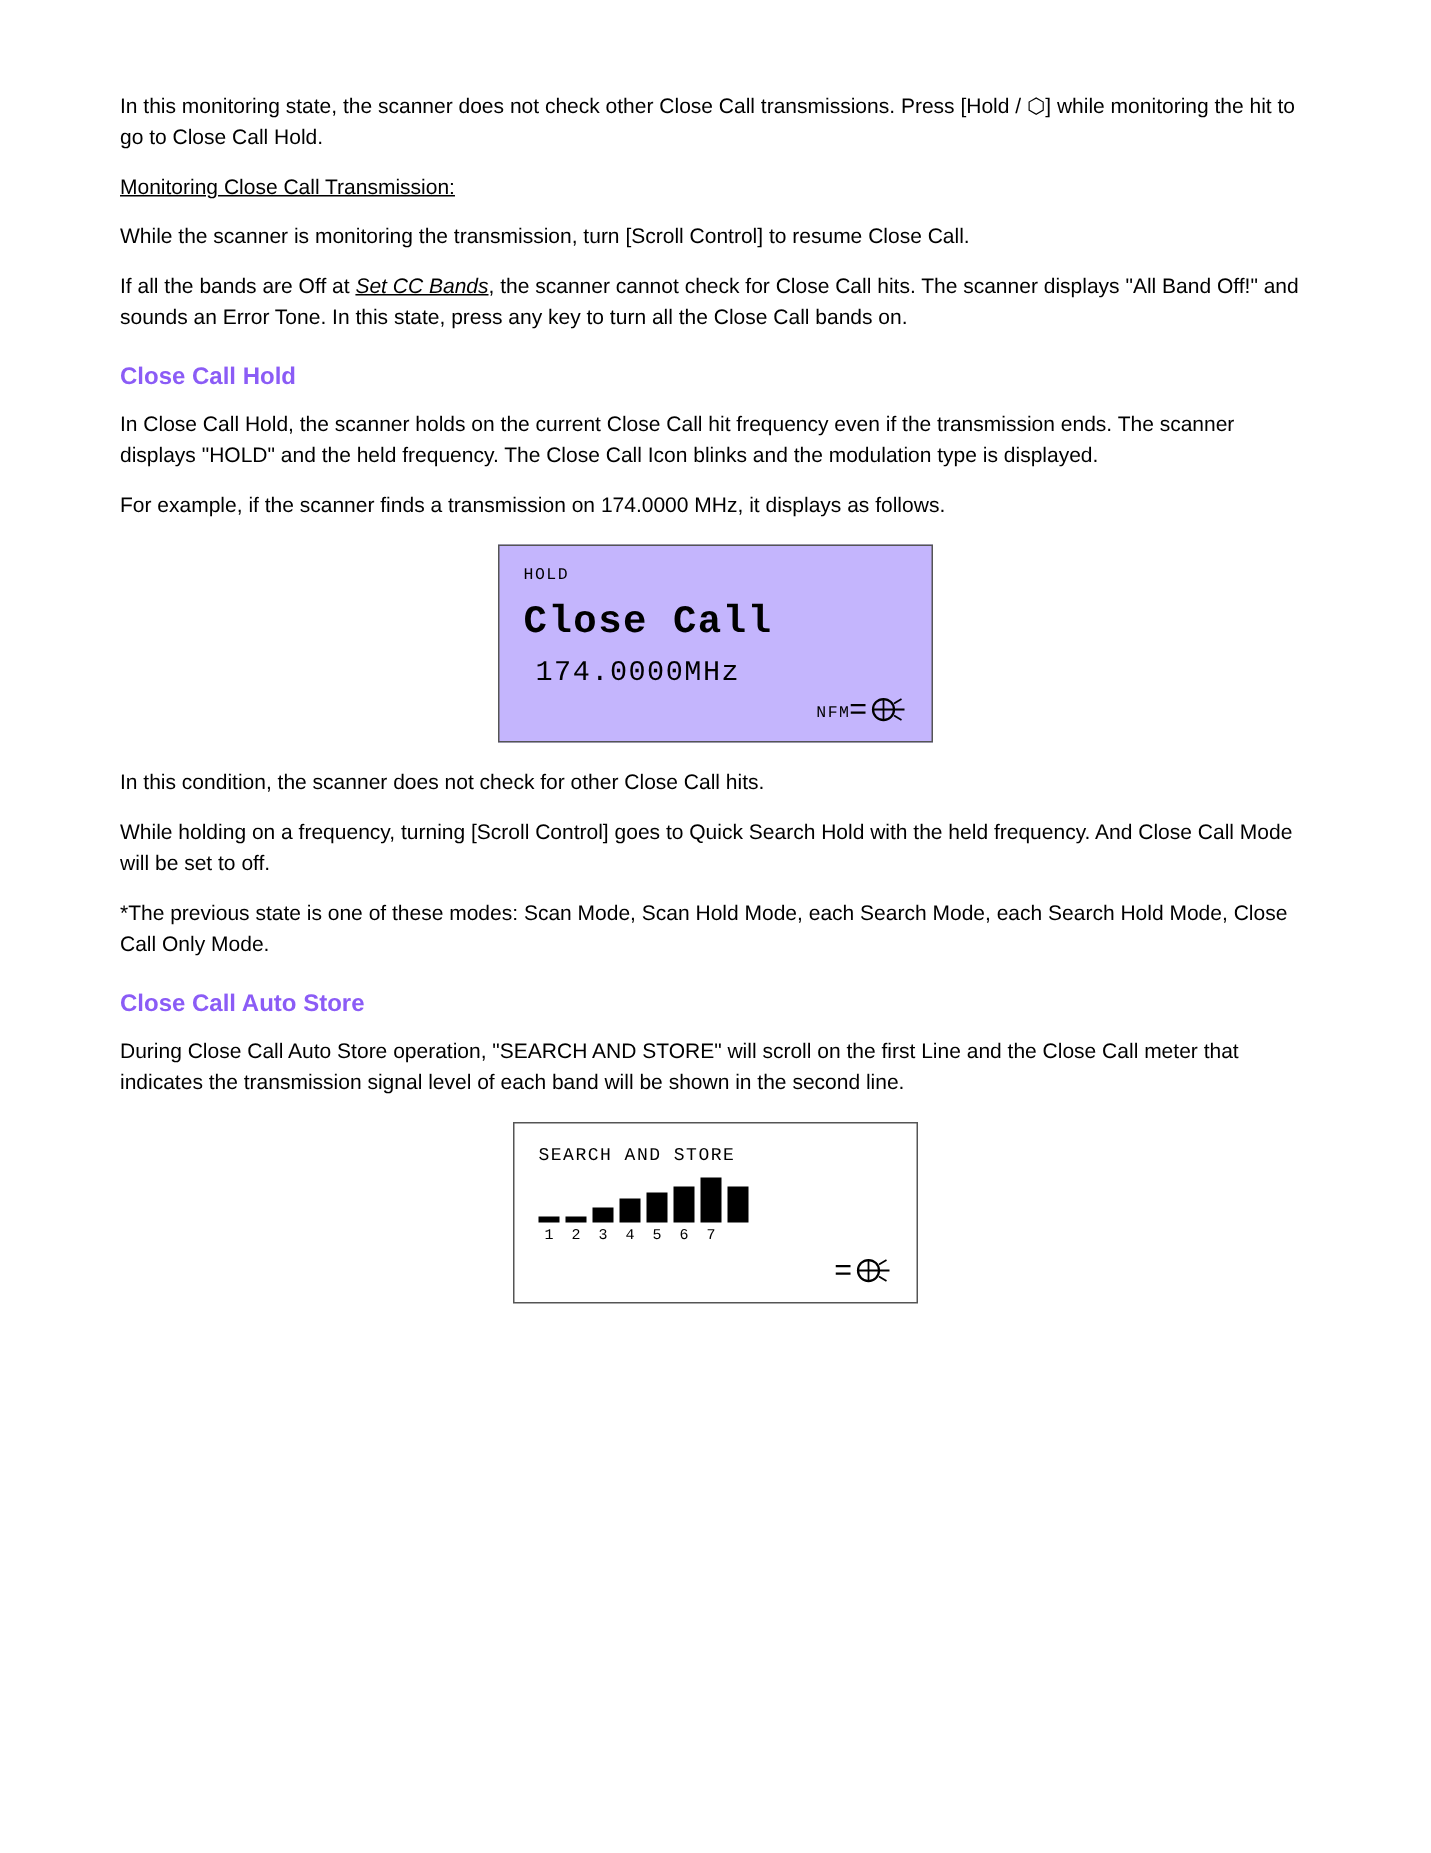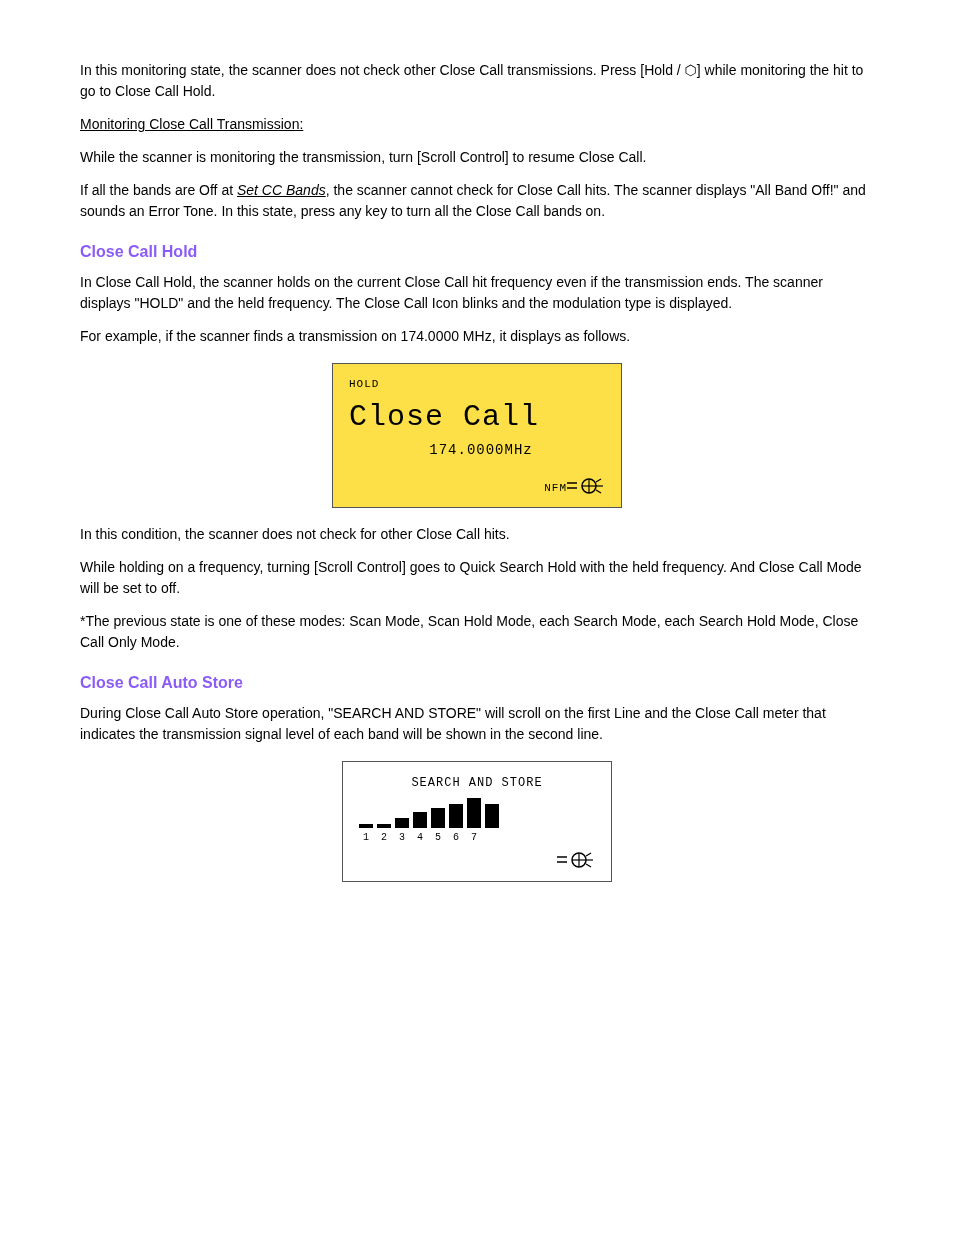--- a/index.html
+++ b/index.html
@@ -25,43 +25,42 @@
       margin-bottom: 8px;
       margin-top: 18px;
     }
     p { margin-bottom: 12px; }
     .link-underline {
       text-decoration: underline;
       font-style: italic;
     }
     .display-box {
       border: 1px solid #555;
-      background: #fde047;
+      background: #c4b5fd;
       width: 290px;
       margin: 16px auto;
       padding: 12px 16px 10px 16px;
       font-family: 'Courier New', Courier, monospace;
     }
     .display-box .hold-text {
       font-size: 11px;
       letter-spacing: 1px;
       margin-bottom: 2px;
     }
     .display-box .main-text {
-      font-size: 30px;
-      font-weight: normal;
+      font-size: 26px;
+      font-weight: bold;
       letter-spacing: 1px;
       margin-bottom: 0px;
     }
     .display-box .freq-text {
-      font-size: 14px;
-      letter-spacing: 1px;
-      margin-bottom: 14px;
+      font-size: 19px;
+      letter-spacing: 1px;
+      margin-bottom: 0;
       padding-left: 8px;
-      text-align: center;
     }
     .display-box .bottom-row {
       display: flex;
       justify-content: flex-end;
       align-items: flex-end;
     }
     .display-box .mod-text {
       font-size: 11px;
       letter-spacing: 1px;
     }
@@ -76,21 +75,20 @@
       background: #fff;
       width: 270px;
       margin: 16px auto;
       padding: 12px 16px 10px 16px;
       font-family: 'Courier New', Courier, monospace;
     }
     .display-box2 .search-title {
       font-size: 12px;
       letter-spacing: 1px;
       margin-bottom: 6px;
-      text-align: center;
     }
     .bar-row {
       display: flex;
       align-items: flex-end;
       gap: 4px;
       margin-bottom: 2px;
       height: 30px;
     }
     .bar {
       background: #000;

